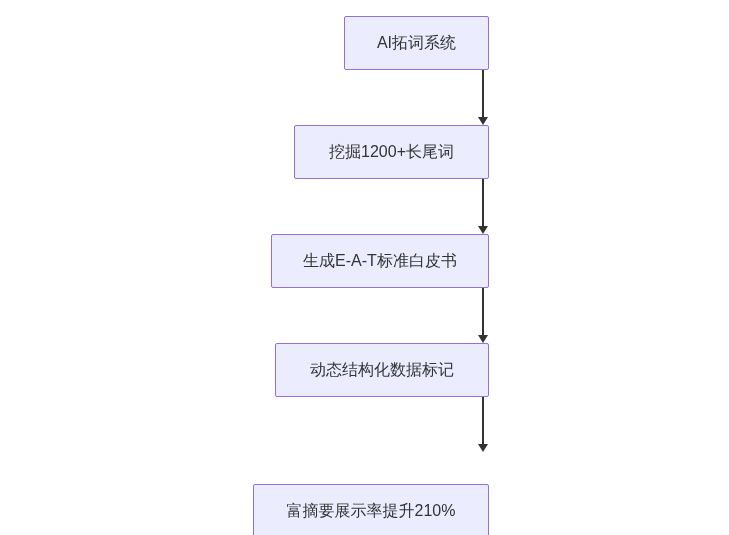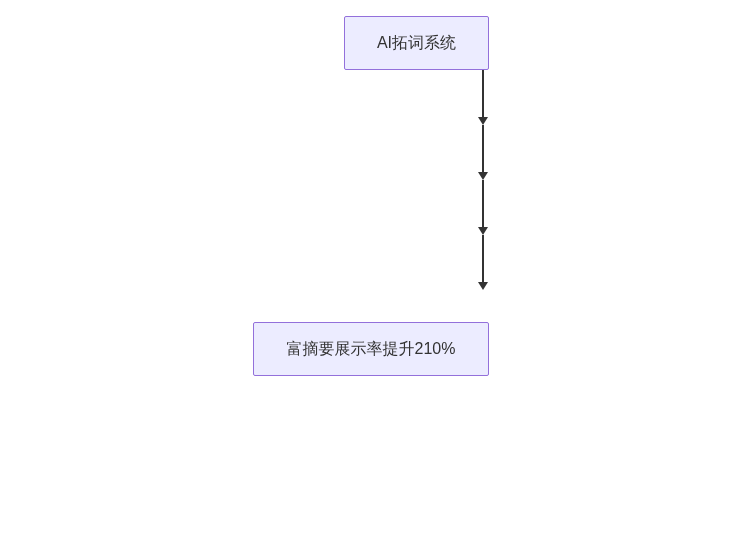--- a/index.html
+++ b/index.html
@@ -69,32 +69,41 @@
 
   <div class="node n1">
     <span>AI拓词系统</span>
   </div>
 
   <div class="arrow">
     <div class="shaft"></div>
     <div class="head"></div>
   </div>
 
+  <div class="node n2">
+    <span>挖掘1200+长尾词</span>
+  </div>
 
   <div class="arrow">
     <div class="shaft"></div>
     <div class="head"></div>
   </div>
 
+  <div class="node n3">
+    <span>生成E-A-T标准白皮书</span>
+  </div>
 
   <div class="arrow">
     <div class="shaft"></div>
     <div class="head"></div>
   </div>
 
+  <div class="node n4">
+    <span>动态结构化数据标记</span>
+  </div>
 
   <div class="arrow">
     <div class="shaft"></div>
     <div class="head"></div>
   </div>
 
   <div class="node n5">
     <span>富摘要展示率提升210%</span>
   </div>
 

